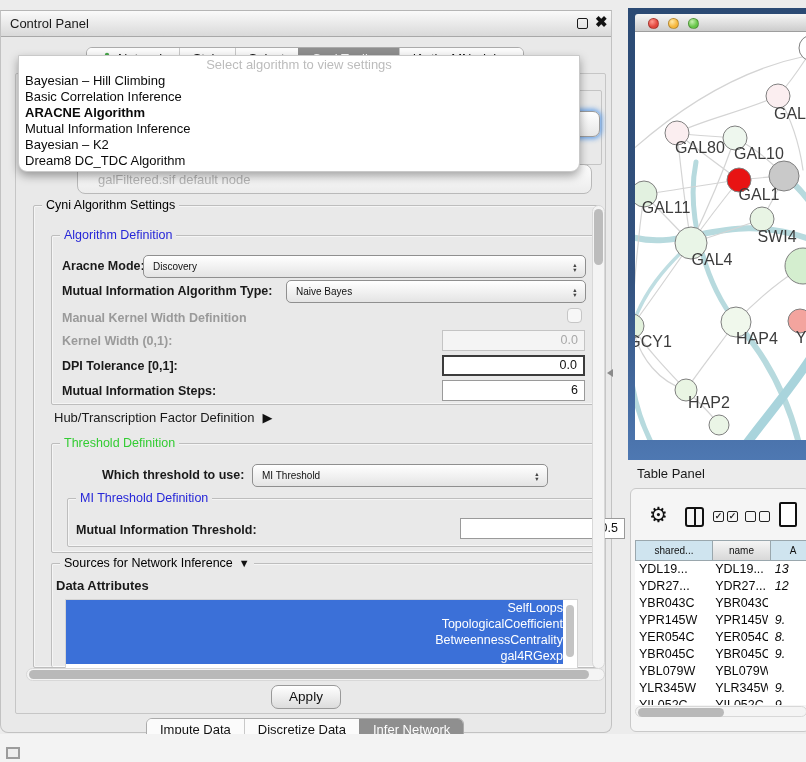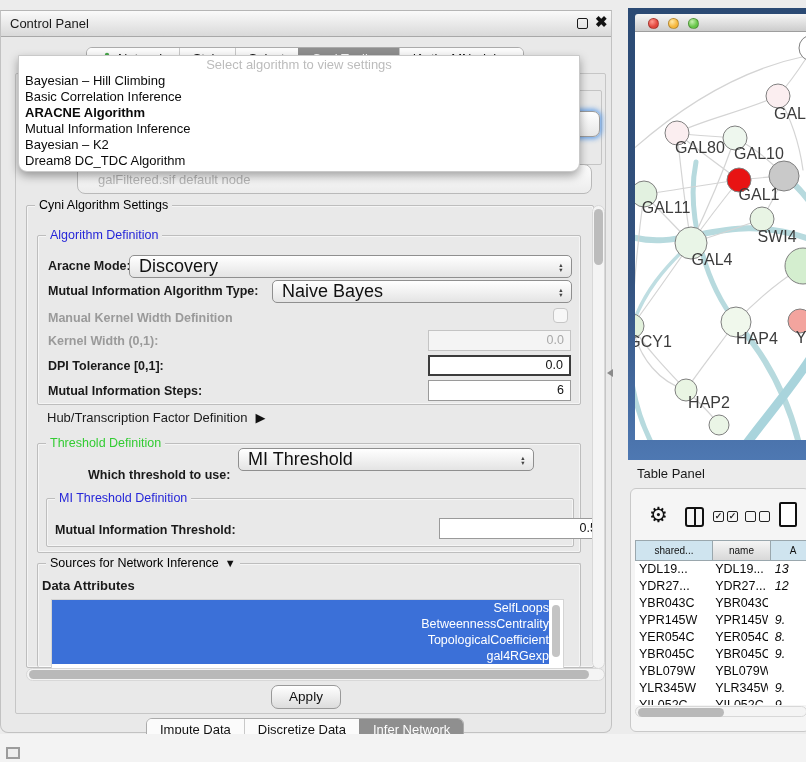--- a/index.html
+++ b/index.html
@@ -30,31 +30,31 @@
 
   
   .ghost-frame { left:6px; top:16px; width:580px; height:75px; border:1px solid #c4c4c4; border-radius:2px; }
   .ghost-combo-focus { left:86px; top:37px; width:498px; height:26px; border:1px solid #9a9a9a; border-radius:7px;
     background:linear-gradient(#fff,#e7e7e7); box-shadow:0 0 5px 2px rgba(85,150,230,.85); }
   .ghost-combo2 { left:61px; top:90px; width:515px; height:30px; border:1px solid #b9b9b9; border-radius:8px;
     background:linear-gradient(#fdfdfd,#ececec); }
   .ghost-combo2 span { position:absolute; left:20px; top:7px; font-size:13px; color:#b4b4b4; }
 
   
-  .frame { border:1px solid #bdbdbd; border-radius:2px; box-shadow:inset 0 0 0 1px rgba(255,255,255,.55); }
+  .frame { border:1px solid #bdbdbd; border-radius:2px; box-shadow:inset 0 0 0 1px rgba(255,255,255,.55);margin-left:7px; }
   .legend { position:absolute; top:-8px; left:8px; background:#e9e9e9; padding:0 4px; font-size:12.5px; white-space:nowrap; }
   .legend.blue { color:#2626d8; }
   .legend.green { color:#33cc33; }
 
   .flabel { font-size:12.5px; font-weight:bold; color:#1a1a1a; white-space:nowrap; }
   .flabel.dis { color:#9a9a9a; }
 
   .combo { position:absolute; height:23px; border:1px solid #8f8f8f; border-radius:5px;
     background:linear-gradient(#ffffff,#e4e4e4); display:flex; align-items:center; }
-  .combo-text { font-size:18px; color:#111; padding-left:9px; flex:1; }
+  .combo-text { font-size:10px; color:#111; padding-left:9px; flex:1; }
   .combo-arrows { width:16px; display:flex; flex-direction:column; align-items:center; line-height:5px;
     font-size:6.5px; color:#444; padding-right:4px; }
 
   .tfield { position:absolute; height:21px; background:#fff; border:1px solid #9a9a9a;
     font-size:12.5px; color:#111; text-align:right; line-height:19px; padding-right:6px; }
   .tfield.focus { border:2px solid #3c3c3c; line-height:17px; }
   .tfield.dis { background:#f4f4f4; border-color:#c4c4c4; color:#a8a8a8; }
 
   .checkbox { position:absolute; width:15px; height:15px; border:1.5px solid #c6c6c6; border-radius:4px; background:#f7f7f7; }
 
@@ -212,21 +212,21 @@
 
         <div class="abs hub-row" style="left:20px; top:204px;">
           <span>Hub/Transcription Factor Definition</span>
           <span class="tri-right">▶</span>
         </div>
 
         <div class="abs frame" style="left:10px; top:237px; width:544px; height:110px;">
           <span class="legend green">Threshold Definition</span>
 
           <span class="abs flabel" style="left:50px; top:24px;">Which threshold to use:</span>
-          <div class="combo" style="left:200px; top:4px; width:296px;">
+          <div class="combo" style="left:200px; top:20px; width:296px;">
             <span class="combo-text">MI Threshold</span>
             <span class="combo-arrows">▴<br>▾</span>
           </div>
 
           <div class="abs frame" style="left:8px; top:54px; width:528px; height:49px;">
             <span class="legend blue">MI Threshold Definition</span>
             <span class="abs flabel" style="left:8px; top:24px;">Mutual Information Threshold:</span>
             <div class="tfield" style="left:392px; top:19px; width:165px;">
               <span>0.5</span>
             </div>
@@ -235,22 +235,22 @@
 
         <div class="abs frame" style="left:10px; top:357px; width:544px; height:104px; border-bottom:none;">
           <span class="legend" style="display:flex; align-items:center; gap:6px;">
             <span>Sources for Network Inference</span>
             <span class="tri-down">▼</span>
           </span>
           <span class="abs flabel" style="left:4px; top:14px; font-size:13px;">Data Attributes</span>
 
           <div class="attr-list" style="left:13px; top:35px; width:513px; height:70px;text-align:right;">
             <div class="attr-item">SelfLoops</div>
+            <div class="attr-item">TopologicalCoefficient</div>
             <div class="attr-item">BetweennessCentrality</div>
-            <div class="attr-item">TopologicalCoefficient</div>
             <div class="attr-item">gal4RGexp</div>
             <span class="list-vscroll"></span>
           </div>
         </div>
       </div>
 
       <div class="abs vscroll-track" style="left:576px; top:131px; width:13px; height:464px;">
         <span class="vscroll-thumb"></span>
       </div>
 

